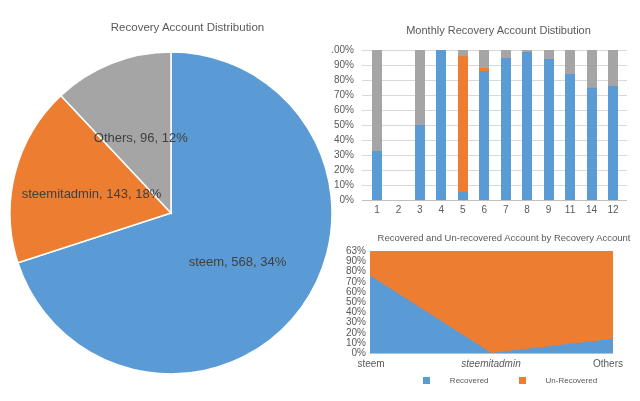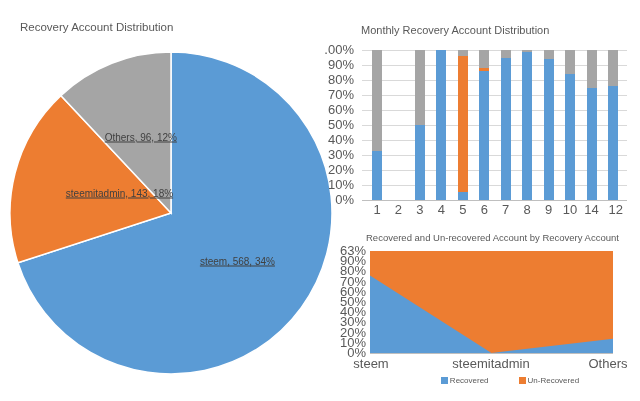--- a/index.html
+++ b/index.html
@@ -2,73 +2,73 @@
 <html><head>
 <meta charset="utf-8">
 <style>
   html, body { margin: 0; padding: 0; background: #ffffff; }
   .canvas {
     position: relative; width: 640px; height: 401px;
     background: #ffffff; overflow: hidden;
     font-family: "Liberation Sans", sans-serif;
   }
   .chart-title {
-    position: absolute; color: #595959;
+    position: absolute; text-align: center; color: #595959;
     white-space: nowrap; overflow: visible;
   }
   .pie-title  { left: 20px;  top: 21px;  width: 335px; font-size: 11.5px; }
   .bar-title  { left: 361px; top: 24px;  width: 275px; font-size: 11px; }
   .area-title { left: 366px; top: 232px; width: 276px; font-size: 9.5px; }
   svg.layer { position: absolute; left: 0; top: 0; pointer-events: none; }
   .pie-label {
     position: absolute; transform: translate(-50%, -50%);
-    font-size: 10px; color: #404040; white-space: nowrap; text-decoration: underline;
+    font-size: 13px; color: #404040; white-space: nowrap;
   }
   .bar-plot { position: absolute; left: 360px; top: 50px; width: 267px; height: 150px; }
   .gridline { position: absolute; left: 2px; right: 0; height: 1px; background: #d9d9d9; }
   .gridline.axis { background: #bfbfbf; }
   .bar-stack { position: absolute; bottom: 0; width: 10px; }
   .bar-seg { position: absolute; left: 0; width: 100%; }
   .tick-label {
-    position: absolute; font-size: 13px; color: #595959;
+    position: absolute; font-size: 10px; color: #595959;
     line-height: 10px; height: 10px; white-space: nowrap;
   }
   .tick-label.right { text-align: right; }
   .tick-label.center { text-align: center; }
   .area-plot-svg { position: absolute; left: 370px; top: 251px; }
   .axis-line-h { position: absolute; height: 1px; background: #bfbfbf; }
   .legend {
     position: absolute; left: 370px; top: 376px; width: 280px;
     display: flex; justify-content: center; align-items: center; gap: 30px;
   }
-  .legend-item { display: flex; align-items: center; gap: 2px; text-align: center; }
+  .legend-item { display: flex; align-items: center; gap: 20px; text-align: center; }
   .legend-swatch { width: 7px; height: 7px; display: inline-block; }
   .legend-text { font-size: 8px; color: #595959; white-space: nowrap; }
 </style>
 </head>
 <body>
 
 <div class="canvas">
 
   <section>
     <div class="chart-title pie-title">Recovery Account Distribution</div>
     <svg id="pie-svg" class="layer" width="640" height="401" viewBox="0 0 640 401">
         <path d="M 171 213 L 171.0 52.0 A 161 161 0 1 1 17.9 262.8 Z" fill="#5B9BD5" stroke="#ffffff" stroke-width="1.5"></path>
         <path d="M 171 213 L 17.9 262.8 A 161 161 0 0 1 60.8 95.6 Z" fill="#ED7D31" stroke="#ffffff" stroke-width="1.5"></path>
         <path d="M 171 213 L 60.8 95.6 A 161 161 0 0 1 171.0 52.0 Z" fill="#A5A5A5" stroke="#ffffff" stroke-width="1.5"></path>
       </svg>
     <div id="pie-labels">
         <div class="pie-label" style="left: 237.428px; top: 261.263px;">steem, 568, 34%</div>
-        <div class="pie-label" style="left: 91.4696px; top: 192.58px; margin-left: 28px;">steemitadmin, 143, 18%</div>
+        <div class="pie-label" style="left: 91.4696px; top: 192.58px;">steemitadmin, 143, 18%</div>
         <div class="pie-label" style="left: 140.773px; top: 136.656px;">Others, 96, 12%</div>
       </div>
   </section>
 
   <section>
-    <div class="chart-title bar-title">Monthly Recovery Account Distribution</div>
+    <div class="chart-title bar-title">Monthly Recovery Account Distibution</div>
     <div id="bar-plot" class="bar-plot">
         <div class="gridline" style="top: 0px;"></div>
         <div class="gridline" style="top: 15px;"></div>
         <div class="gridline" style="top: 30px;"></div>
         <div class="gridline" style="top: 45px;"></div>
         <div class="gridline" style="top: 60px;"></div>
         <div class="gridline" style="top: 75px;"></div>
         <div class="gridline" style="top: 90px;"></div>
         <div class="gridline" style="top: 105px;"></div>
         <div class="gridline" style="top: 120px;"></div>
@@ -137,23 +137,23 @@
     <div id="bar-xticks">
         <div class="tick-label center" style="left: 367px; width: 20px; top: 205px;">1</div>
         <div class="tick-label center" style="left: 388.45px; width: 20px; top: 205px;">2</div>
         <div class="tick-label center" style="left: 409.9px; width: 20px; top: 205px;">3</div>
         <div class="tick-label center" style="left: 431.35px; width: 20px; top: 205px;">4</div>
         <div class="tick-label center" style="left: 452.8px; width: 20px; top: 205px;">5</div>
         <div class="tick-label center" style="left: 474.25px; width: 20px; top: 205px;">6</div>
         <div class="tick-label center" style="left: 495.7px; width: 20px; top: 205px;">7</div>
         <div class="tick-label center" style="left: 517.15px; width: 20px; top: 205px;">8</div>
         <div class="tick-label center" style="left: 538.6px; width: 20px; top: 205px;">9</div>
-        <div class="tick-label center" style="left: 560.05px; width: 20px; top: 205px;">10</div>
+        <div class="tick-label center" style="left: 560.05px; width: 20px; top: 205px;">11</div>
         <div class="tick-label center" style="left: 581.5px; width: 20px; top: 205px;">14</div>
-        <div class="tick-label center" style="left: 602.95px; width: 20px; top: 205px; text-align: right;">12</div>
+        <div class="tick-label center" style="left: 602.95px; width: 20px; top: 205px;">12</div>
       </div>
   </section>
 
   <section>
     <div class="chart-title area-title">Recovered and Un-recovered Account by Recovery Account</div>
     <svg id="area-svg" class="area-plot-svg" width="243" height="102" viewBox="0 0 243 102">
         <rect x="0" y="0" width="243" height="102" fill="#ED7D31"></rect>
         <polygon points="0.0,24.5 121.5,102.0 243.0,87.7 243,102 0,102" fill="#5B9BD5"></polygon>
       </svg>
     <div class="axis-line-h" style="left:370px; top:353px; width:243px;"></div>
@@ -165,21 +165,21 @@
         <div class="tick-label right" style="left: 330px; width: 36px; top: 286.8px;">60%</div>
         <div class="tick-label right" style="left: 330px; width: 36px; top: 297px;">50%</div>
         <div class="tick-label right" style="left: 330px; width: 36px; top: 307.2px;">40%</div>
         <div class="tick-label right" style="left: 330px; width: 36px; top: 317.4px;">30%</div>
         <div class="tick-label right" style="left: 330px; width: 36px; top: 327.6px;">20%</div>
         <div class="tick-label right" style="left: 330px; width: 36px; top: 337.8px;">10%</div>
         <div class="tick-label right" style="left: 330px; width: 36px; top: 348px;">0%</div>
       </div>
     <div id="area-xticks">
         <div class="tick-label center" style="left: 321px; width: 100px; top: 359px;">steem</div>
-        <div class="tick-label center" style="left: 441px; width: 100px; top: 359px;">steemitadmin</div>
+        <div class="tick-label center" style="left: 441px; width: 100px; top: 359px; font-style: italic;">steemitadmin</div>
         <div class="tick-label center" style="left: 558px; width: 100px; top: 359px;">Others</div>
       </div>
     <div id="area-legend" class="legend">
         <div class="legend-item">
           <div class="legend-swatch" style="background: rgb(91, 155, 213);"></div>
           <div class="legend-text">Recovered</div>
         </div>
         <div class="legend-item">
           <div class="legend-swatch" style="background: rgb(237, 125, 49);"></div>
           <div class="legend-text">Un-Recovered</div>

